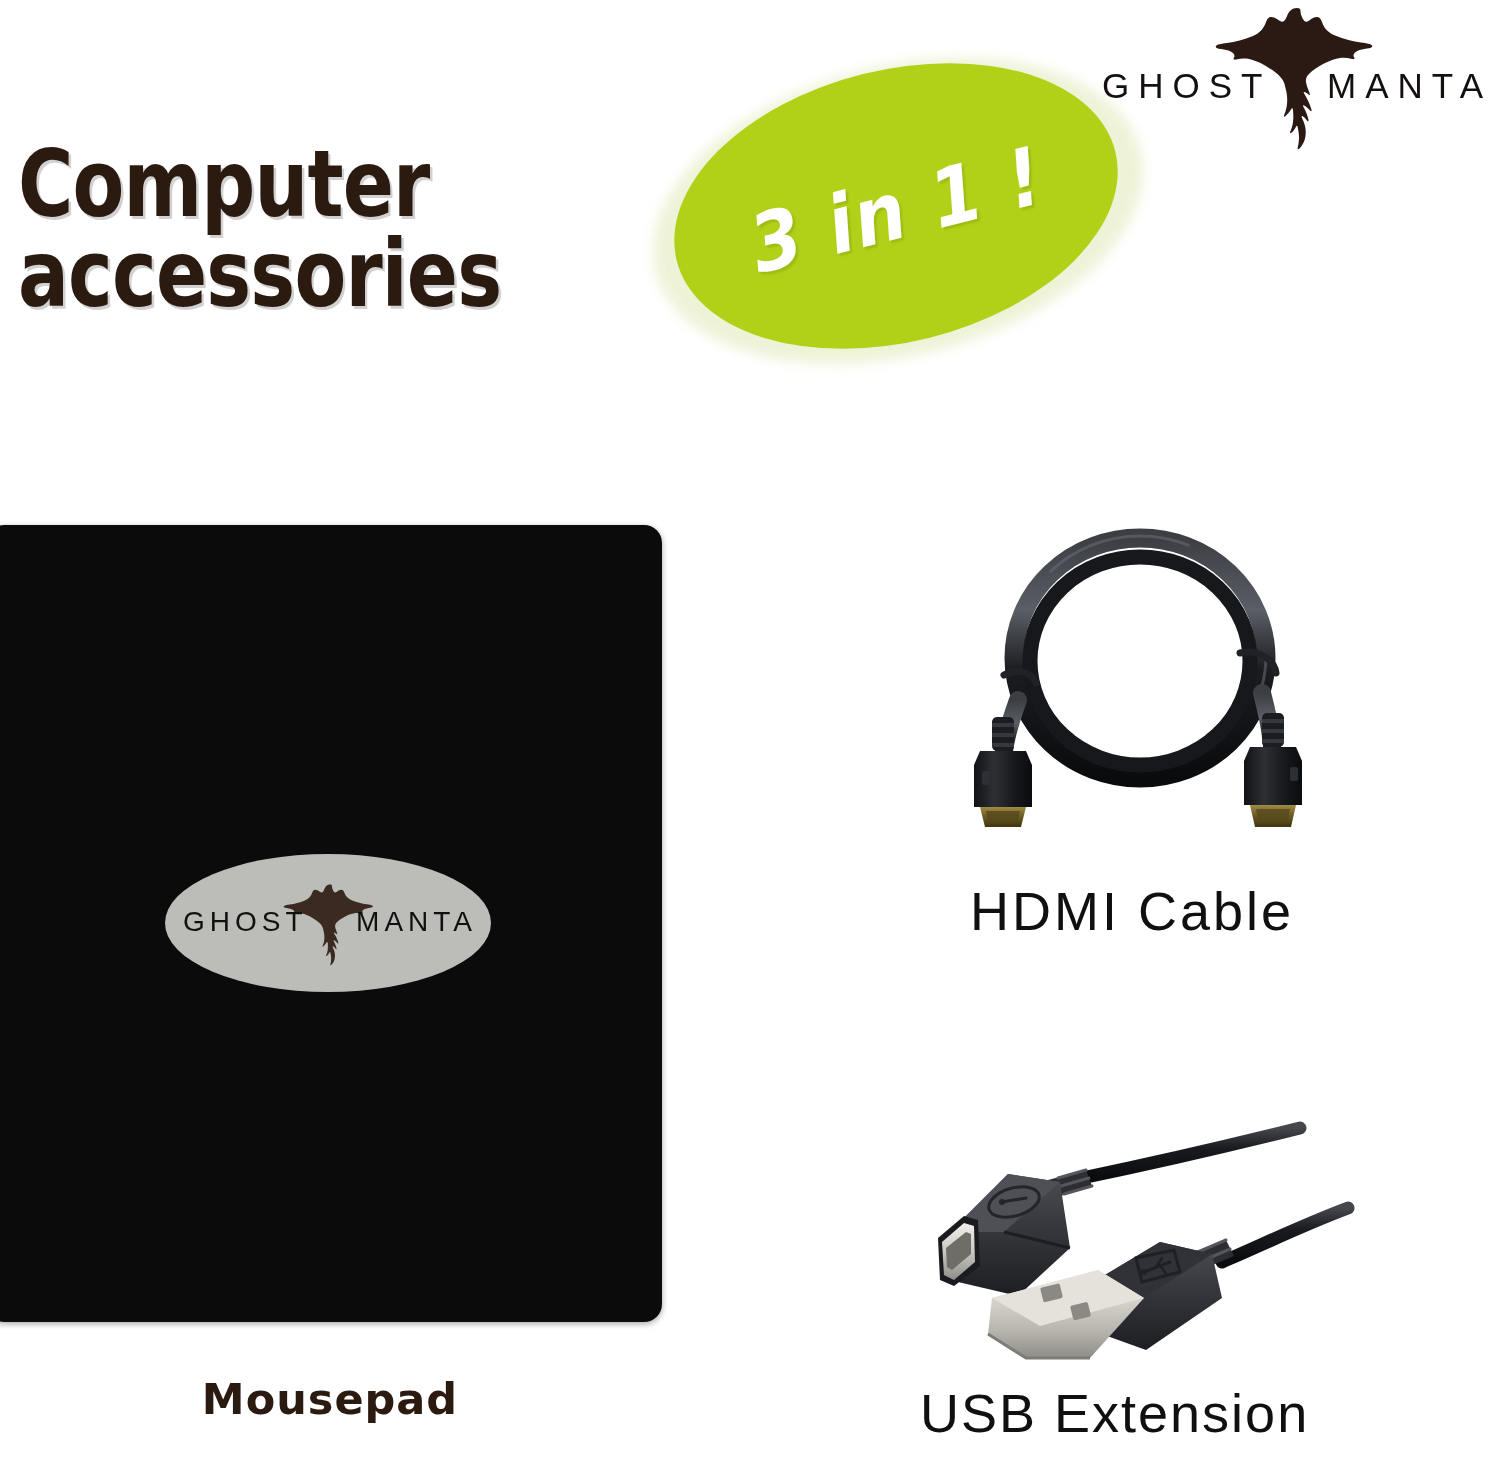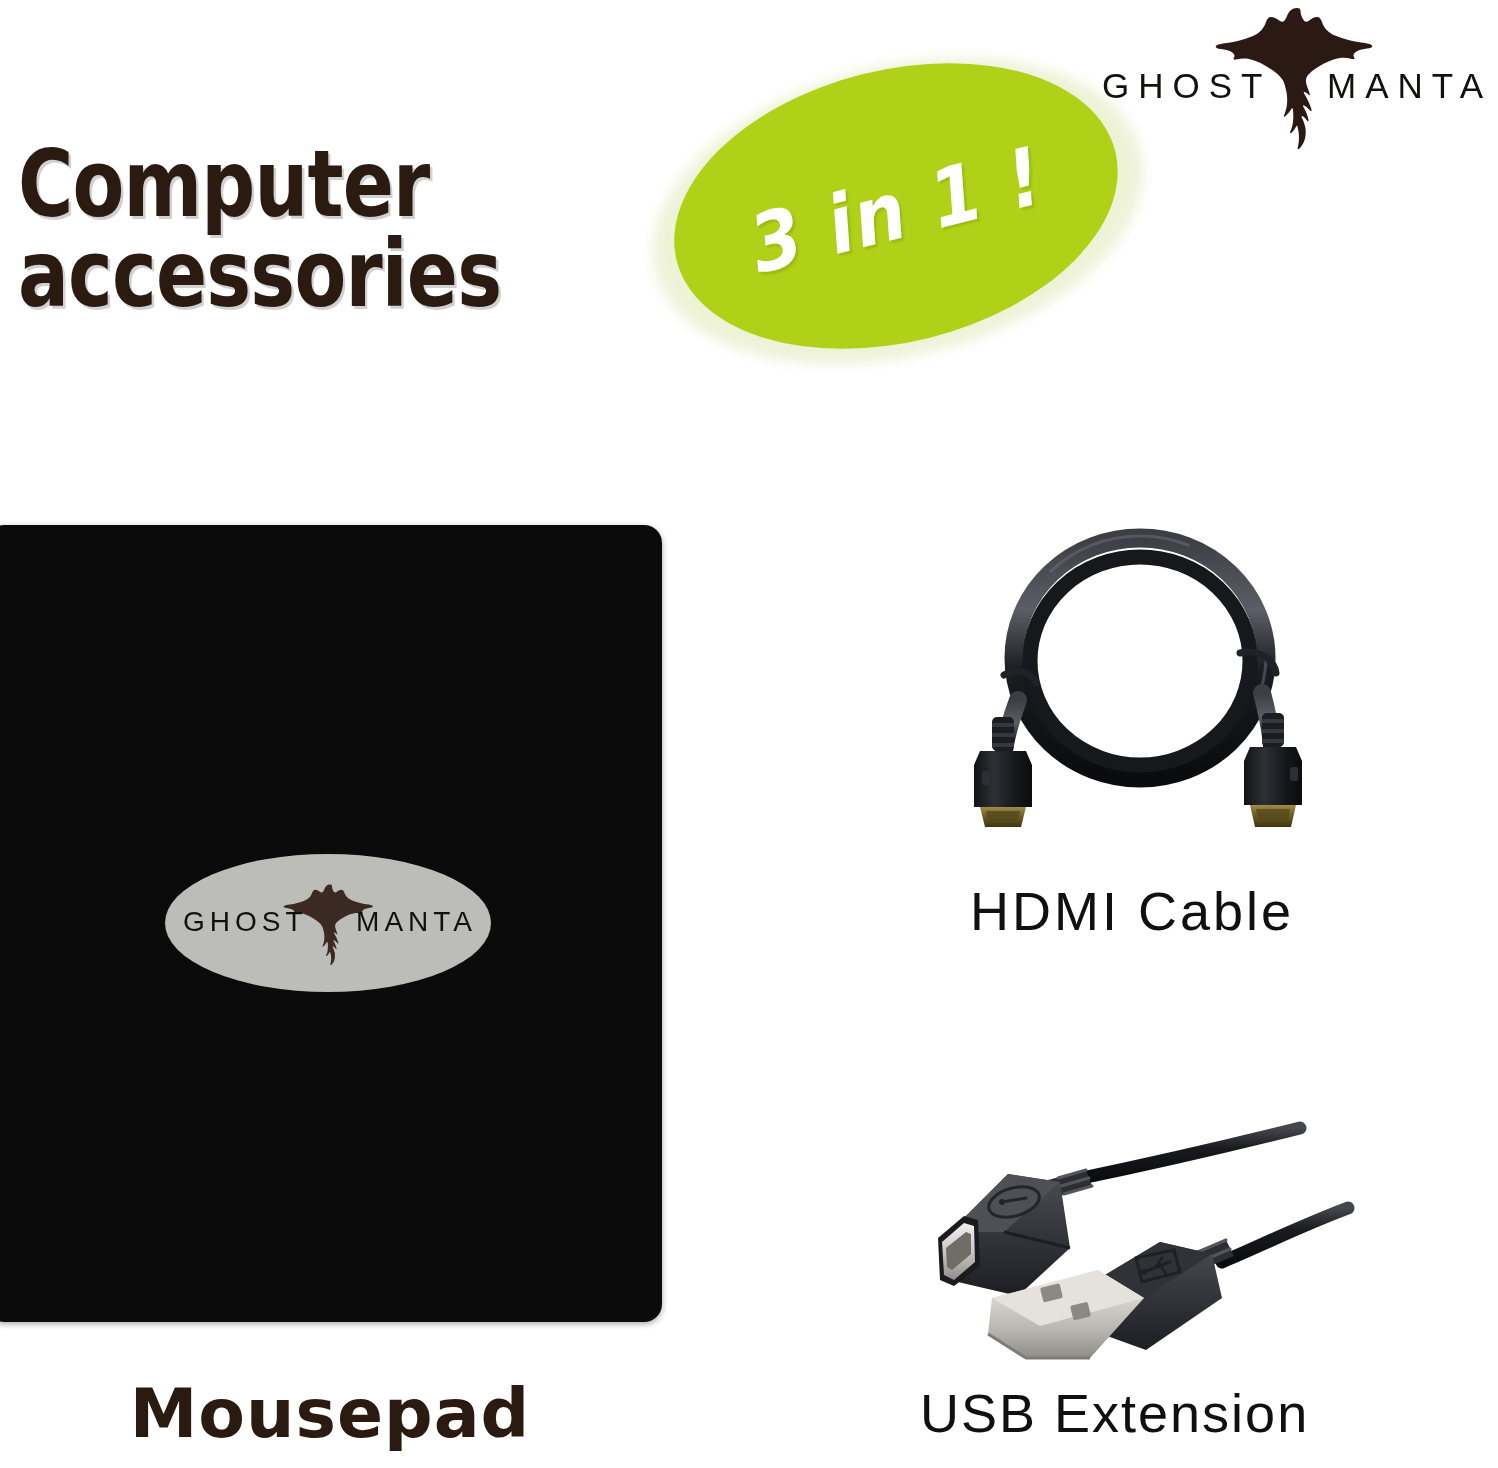--- a/index.html
+++ b/index.html
@@ -167,21 +167,21 @@
     text-align: center;
     white-space: nowrap;
   }
   #cap-mousepad {
     left: 0px;
     top: 1374px;
     width: 660px;
     color: #2b1a10;
     font-family: "DejaVu Sans", sans-serif;
     font-weight: bold;
-    font-size: 68px;
+    font-size: 43px;
     letter-spacing: 1px;
   }
   #cap-hdmi {
     left: 830px;
     top: 880px;
     width: 600px;
     text-align: left;
     color: #101010;
     font-family: "Liberation Sans", sans-serif;
     font-weight: 400;

